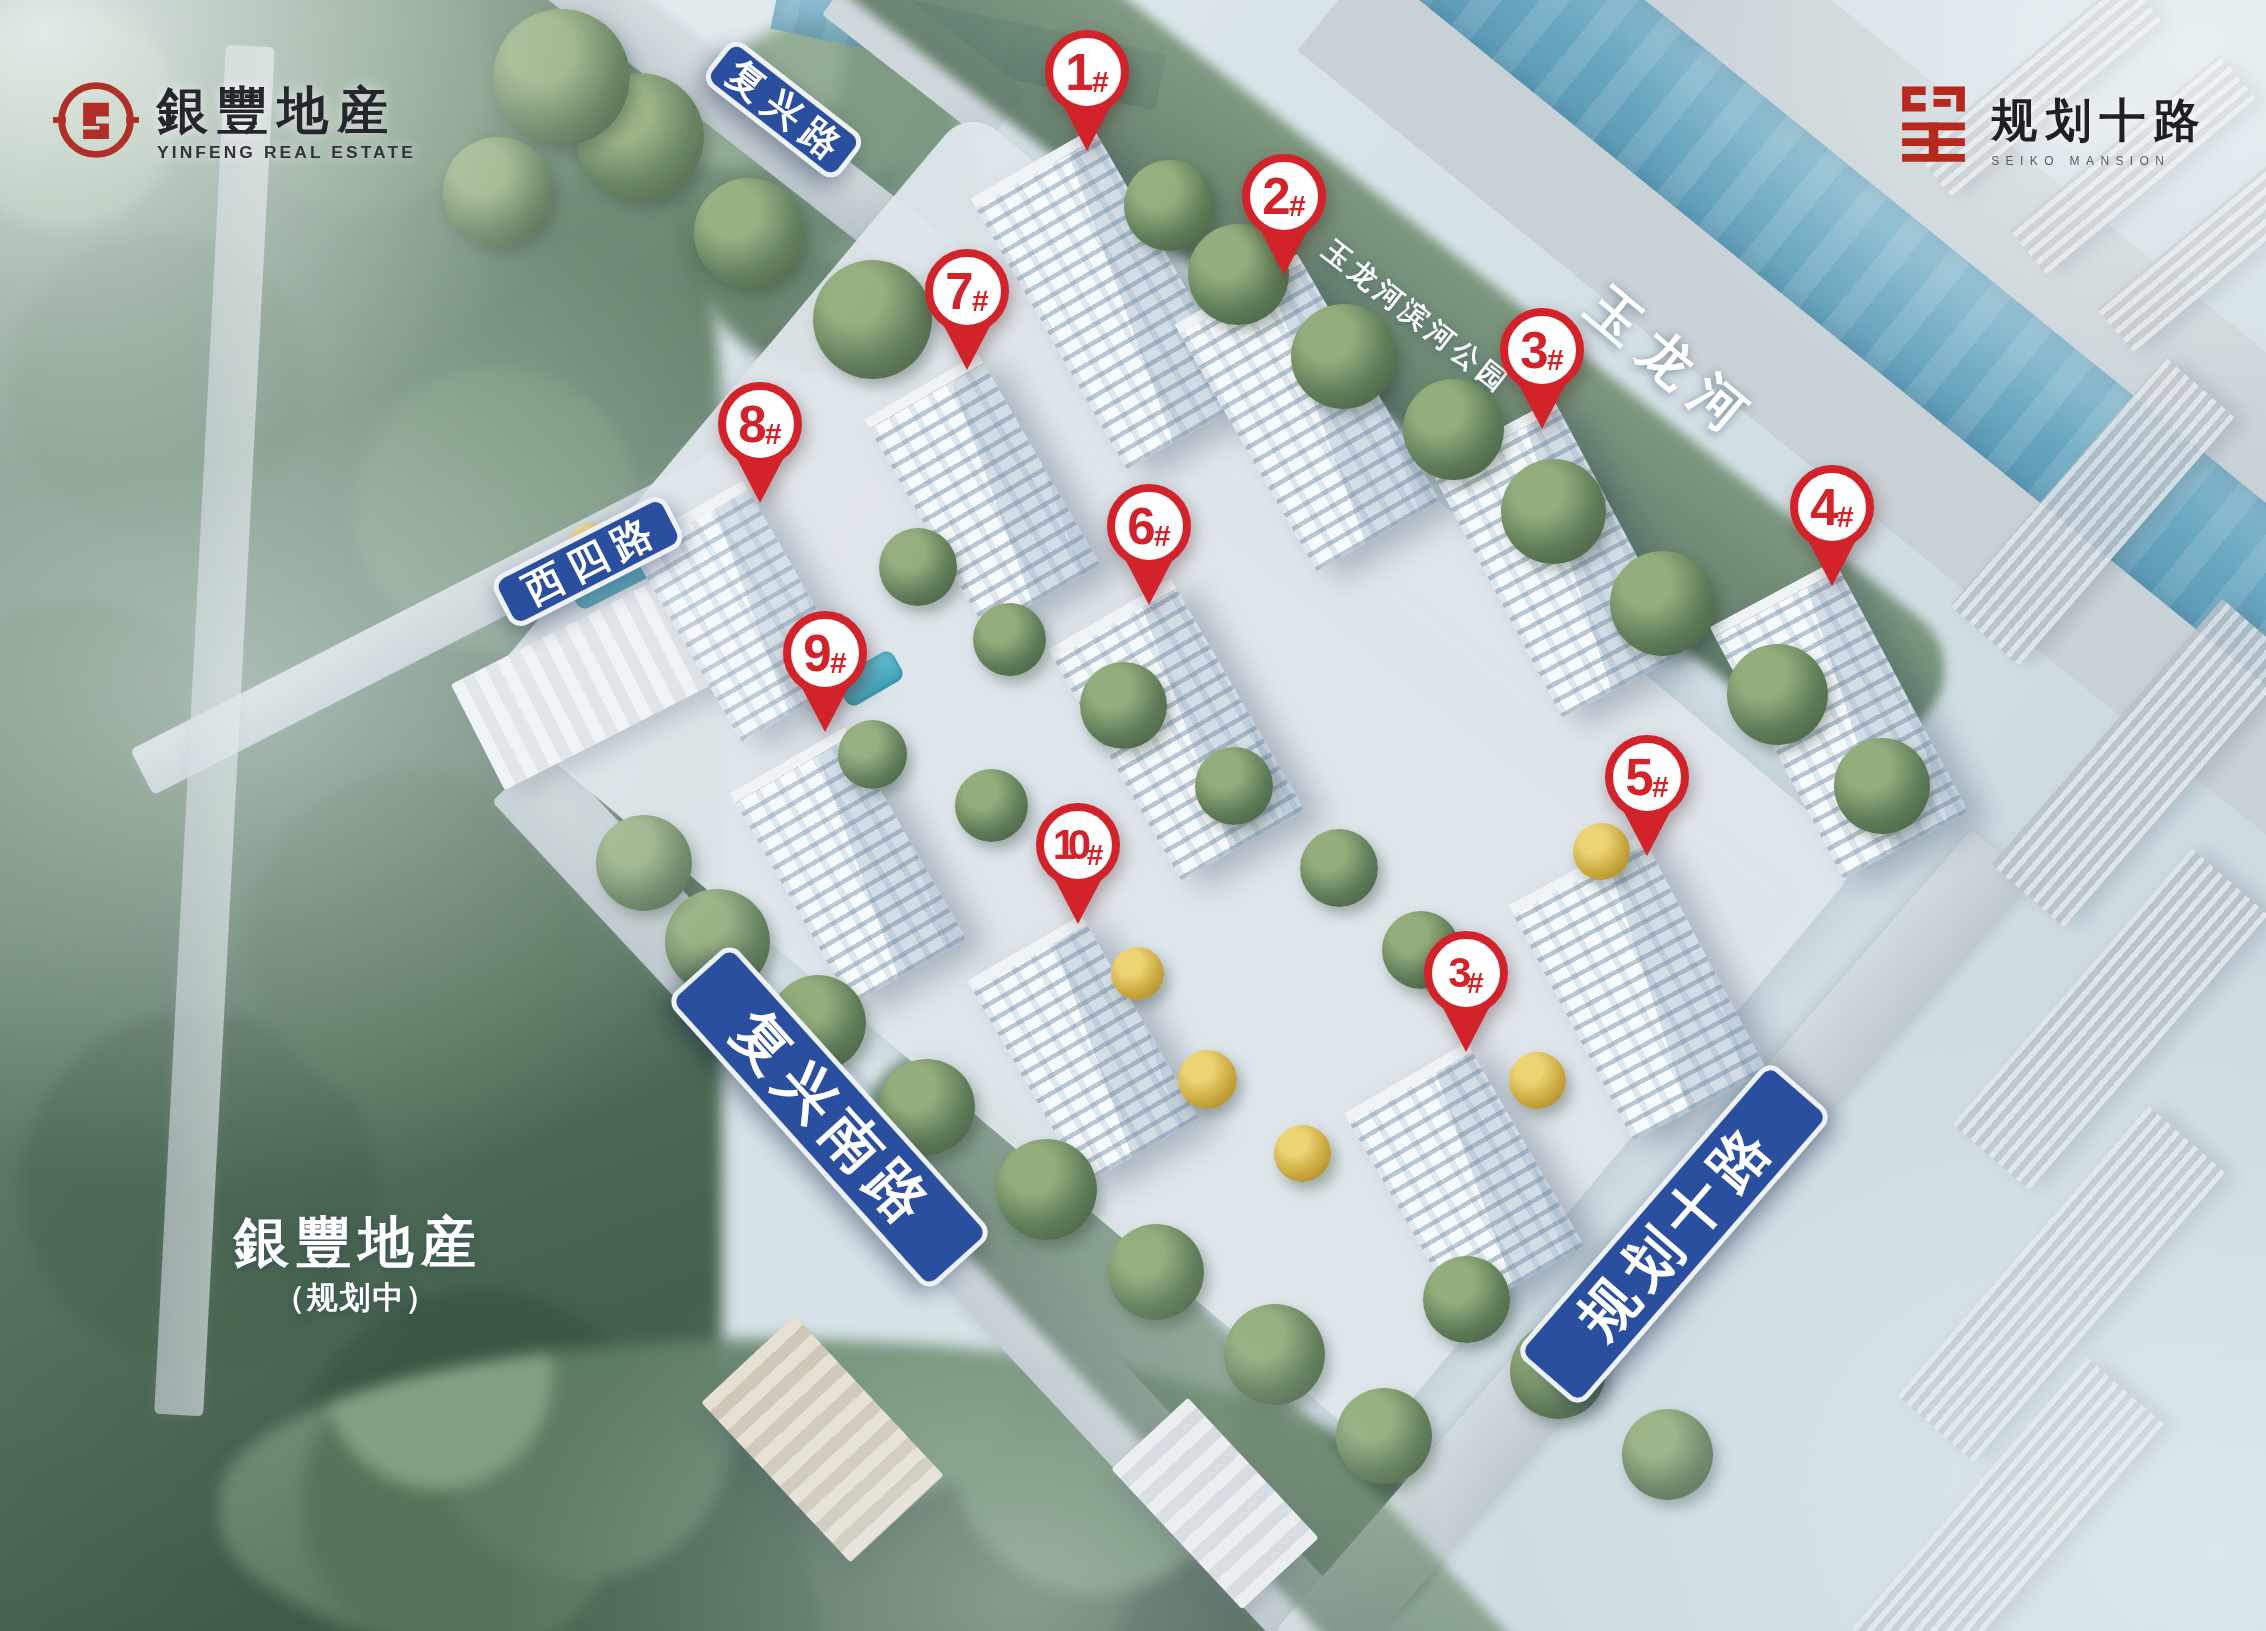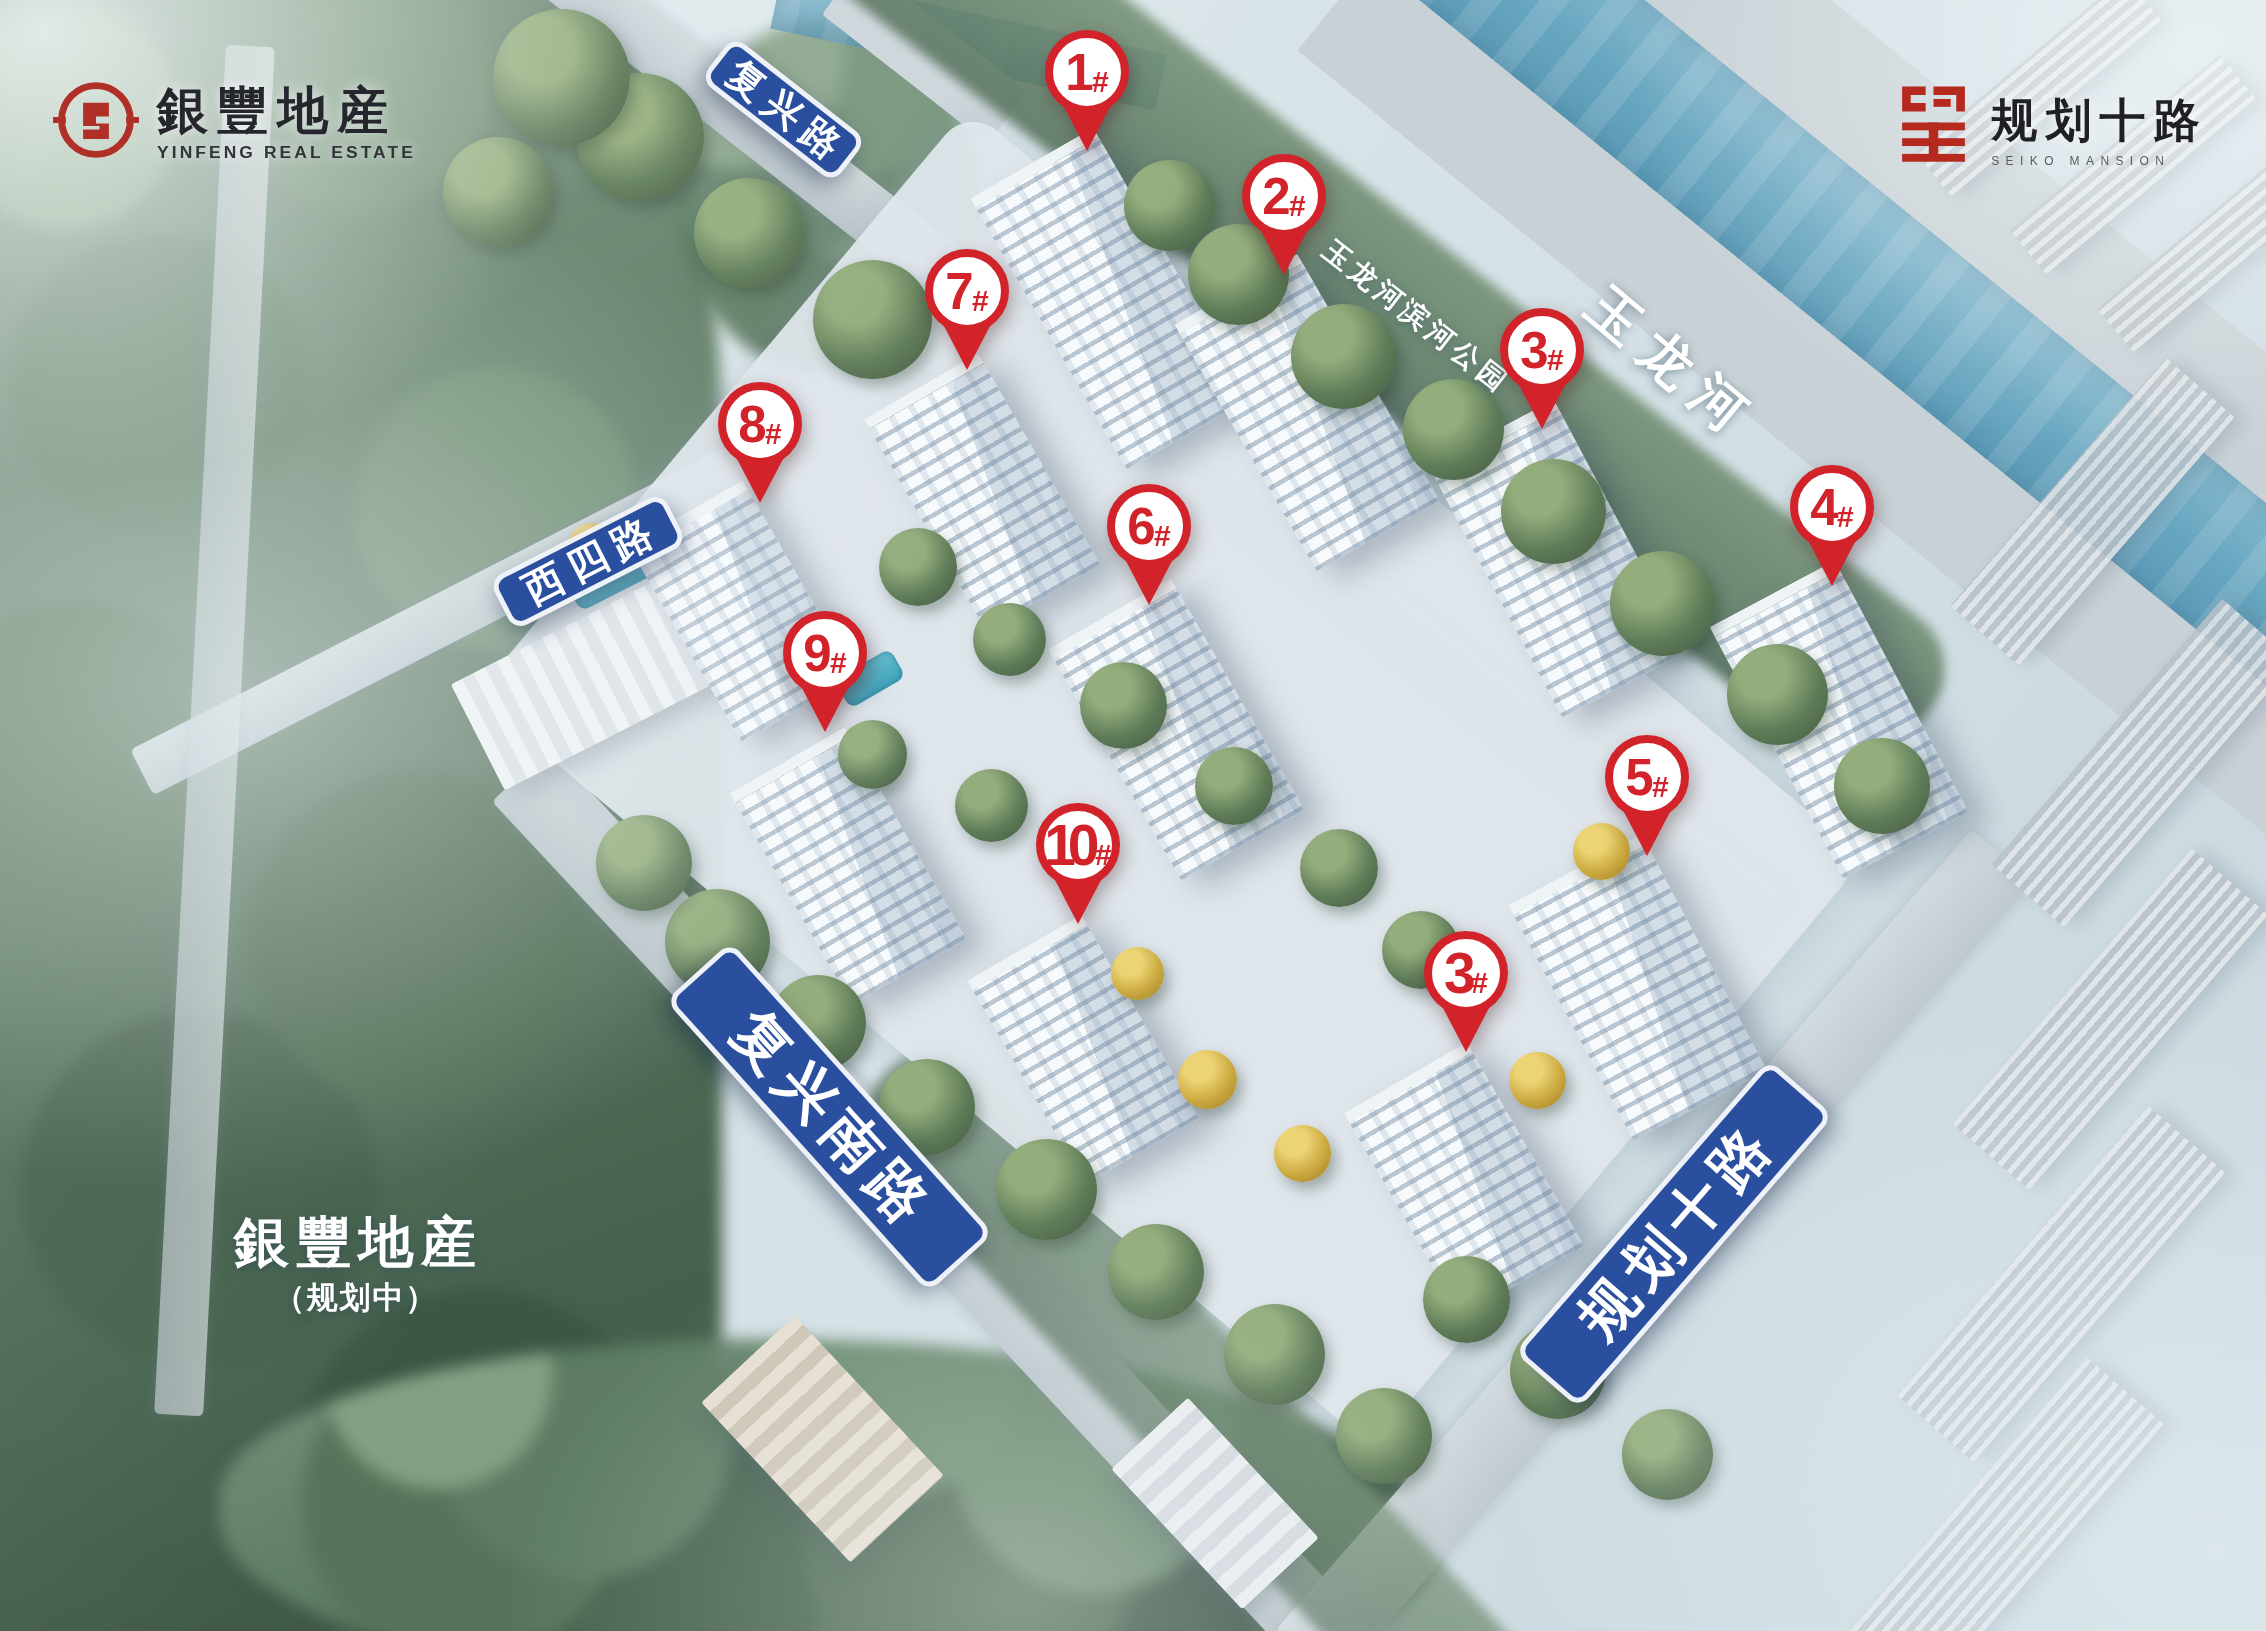--- a/index.html
+++ b/index.html
@@ -69,21 +69,21 @@
     box-shadow:0 9.1px 22px rgba(10,25,60,.4);letter-spacing:9.1px;text-indent:9.1px;
     z-index:30;box-sizing:border-box;white-space:nowrap;}
   
   .pin{position:absolute;width:84px;z-index:40;filter:drop-shadow(3.7px 7.3px 9.1px rgba(60,20,20,.35));}
   .pin-head{width:84px;height:84px;border-radius:50%;background:#fff;
     border:8.2px solid var(--red,#d2232a);box-sizing:border-box;
     display:flex;align-items:center;justify-content:center;position:relative;z-index:2;}
   .pin-tail{width:0;height:0;border-left:23px solid transparent;border-right:23px solid transparent;
     border-top:44px solid var(--red,#d2232a);margin:-7.3px auto 0;}
   .pin-num{font-size:51px;font-weight:bold;color:var(--red,#d2232a);line-height:1;letter-spacing:-1.8px;}
-  .pin-num.wide{font-size:57px;letter-spacing:-8.2px;margin-right:3.7px;}
+  .pin-num.wide{font-size:42px;letter-spacing:-8.2px;margin-right:3.7px;}
   .pin-hash{font-size:30px;font-weight:bold;color:var(--red,#d2232a);line-height:1;margin-top:20px;}
   
   .logo{position:absolute;display:flex;align-items:flex-end;gap:18px;z-index:50;
     text-shadow:0 0 12.8px rgba(255,255,255,.7);}
   .logo-left{left:53px;top:77px;}
   .logo-right{right:58px;top:77px;}
   .logo-text{display:flex;flex-direction:column;}
   .dev-cn{font-family:"Liberation Serif",serif;font-weight:bold;font-size:51px;color:#26262e;letter-spacing:9.1px;line-height:1.05;}
   .dev-en{font-size:17.4px;font-weight:bold;color:#33333a;letter-spacing:3.1px;margin-top:3.7px;}
   .prj-cn{font-family:"Liberation Serif",serif;font-weight:bold;font-size:46px;color:#1f1f24;letter-spacing:8.2px;line-height:1.05;}

